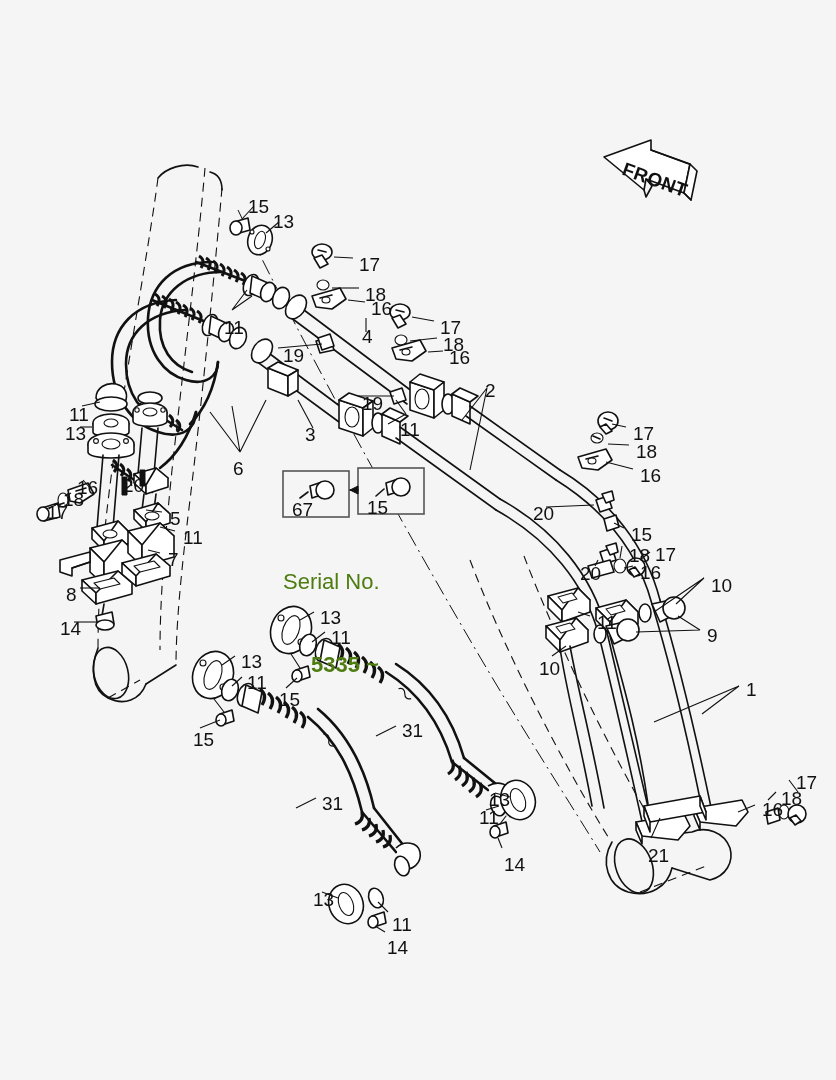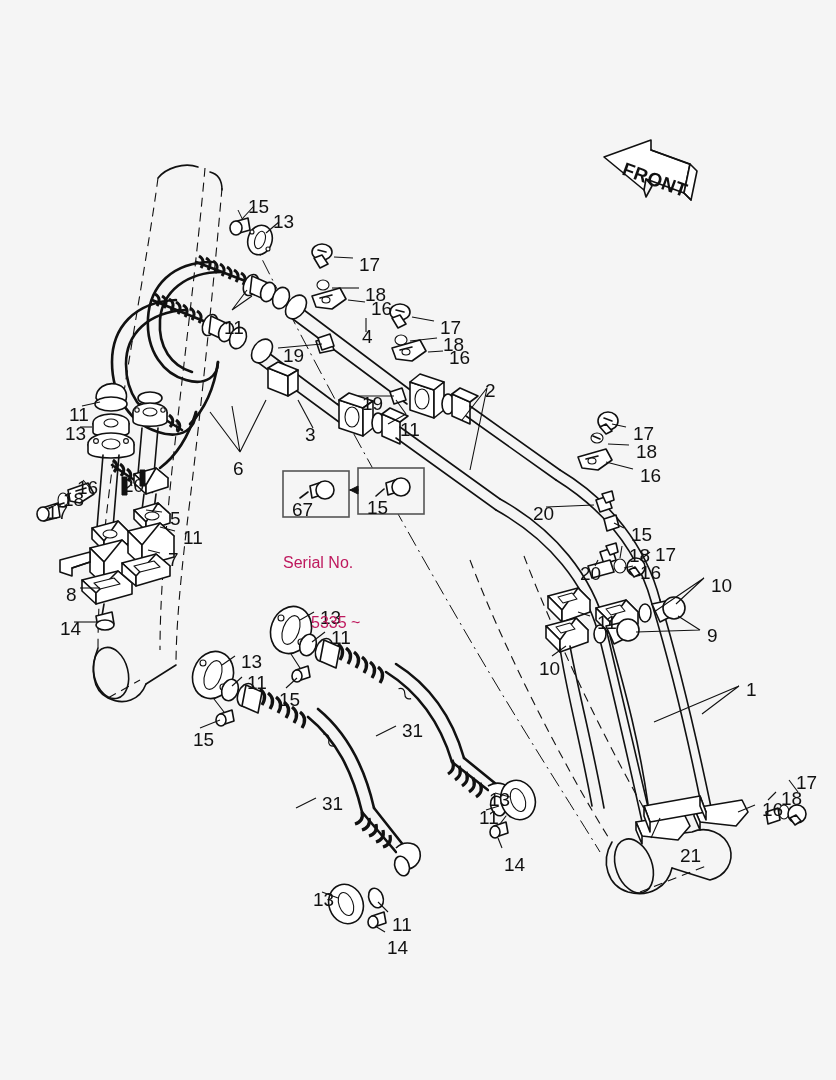--- a/index.html
+++ b/index.html
@@ -26,23 +26,23 @@
     color:#111;
     font-family:"Liberation Sans", sans-serif;
     font-size:19px;
     line-height:1;
     white-space:nowrap;
     -webkit-user-select:none;
     user-select:none;
   }
   .serial{
     position:absolute;
-    color:#be185d;
+    color:#4d7c0f;
     font-family:"Liberation Sans", sans-serif;
-    font-size:16px;
+    font-size:22px;
     line-height:1.25;
     white-space:pre;
   }
 </style>
 </head>
 <body>
 
 <div id="sheet">
 
   <svg id="art" viewBox="0 0 836 1080" xmlns="http://www.w3.org/2000/svg">
@@ -610,25 +610,25 @@
       <div class="cal" style="left: 279px; top: 690px;">15</div>
       <div class="cal" style="left: 746px; top: 680px;">1</div>
       <div class="cal" style="left: 193px; top: 730px;">15</div>
       <div class="cal" style="left: 402px; top: 721px;">31</div>
       <div class="cal" style="left: 322px; top: 794px;">31</div>
       <div class="cal" style="left: 796px; top: 773px;">17</div>
       <div class="cal" style="left: 489px; top: 790px;">13</div>
       <div class="cal" style="left: 781px; top: 789px;">18</div>
       <div class="cal" style="left: 479px; top: 808px;">11</div>
       <div class="cal" style="left: 762px; top: 800px;">16</div>
-      <div class="cal" style="left: 648px; top: 846px; margin-left: 32px;">21</div>
+      <div class="cal" style="left: 648px; top: 846px;">21</div>
       <div class="cal" style="left: 504px; top: 855px;">14</div>
       <div class="cal" style="left: 313px; top: 890px;">13</div>
       <div class="cal" style="left: 392px; top: 915px;">11</div>
       <div class="cal" style="left: 387px; top: 938px;">14</div>
     </div>
 
   <div class="serial" style="left:283px; top:513px;">
     <div>Serial No.</div>
-    <div style="padding-left:28px;">5335 ~</div>
+    <div style="padding-left:28px;font-weight:bold;">5335 ~</div>
   </div>
 
 </div>
 
 </body></html>

